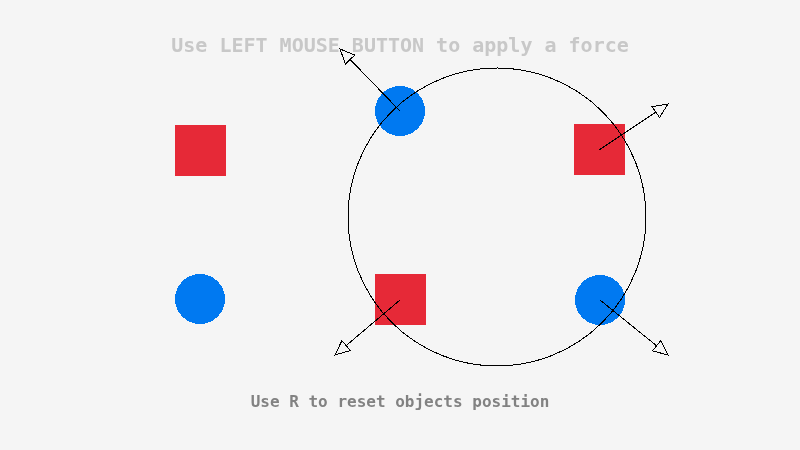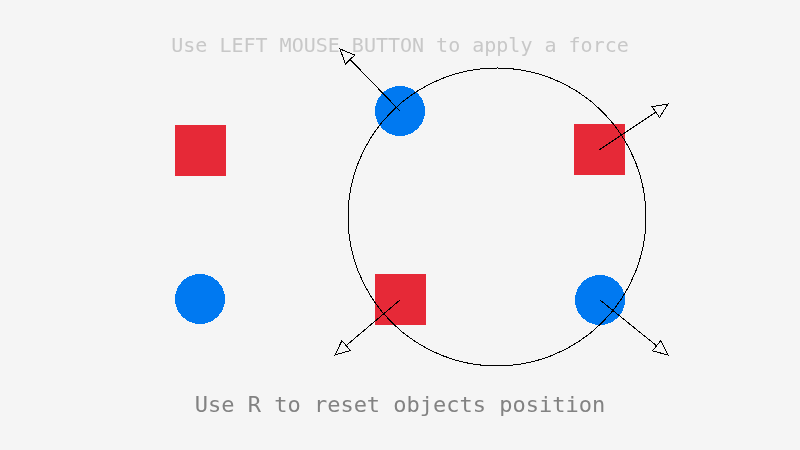--- a/index.html
+++ b/index.html
@@ -15,33 +15,33 @@
   }
   .scene {
     position: absolute; left: 0; top: 0;
     width: 800px; height: 450px;
     shape-rendering: crispEdges;
   }
   .instruction {
     position: absolute; left: 0;
     width: 800px;
     text-align: center;
-    font-weight: normal;
+    font-weight: bold;
     white-space: pre;
     pointer-events: none;
   }
   .instruction.top {
     top: 33px;
     font-size: 20px;
     letter-spacing: 0px;
     color: #c8c8c8;
   }
   .instruction.bottom {
     top: 392px;
-    font-size: 22px;
+    font-size: 16px;
     letter-spacing: 0px;
     color: #828282;
   }
 </style>
 </head>
 <body>
 
 <div class="window">
   <svg class="scene" viewBox="0 0 800 450" xmlns="http://www.w3.org/2000/svg">
       <rect x="175" y="125" width="51" height="51" fill="#e62937"></rect>

